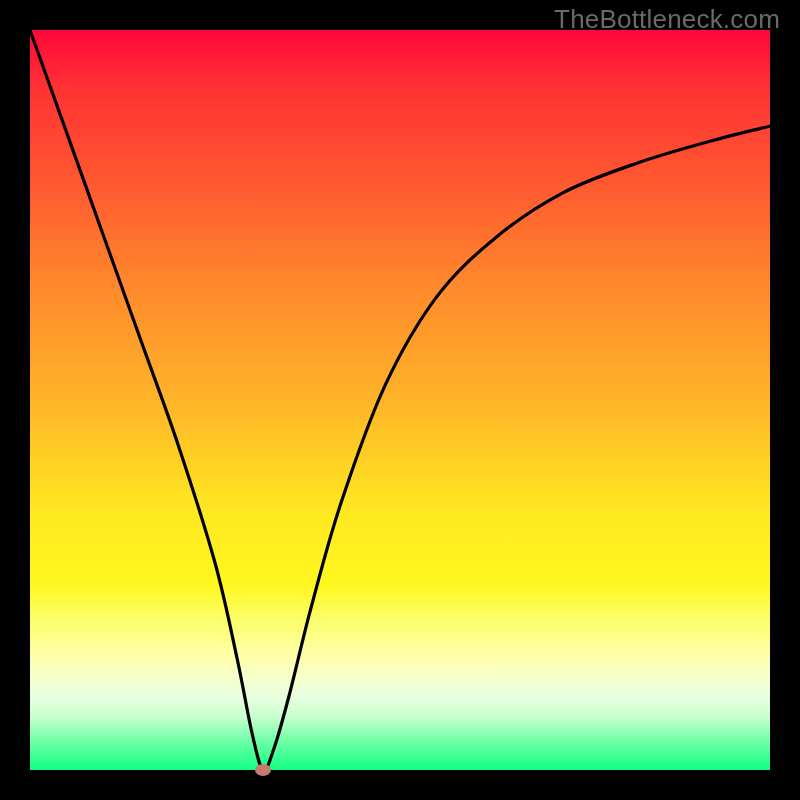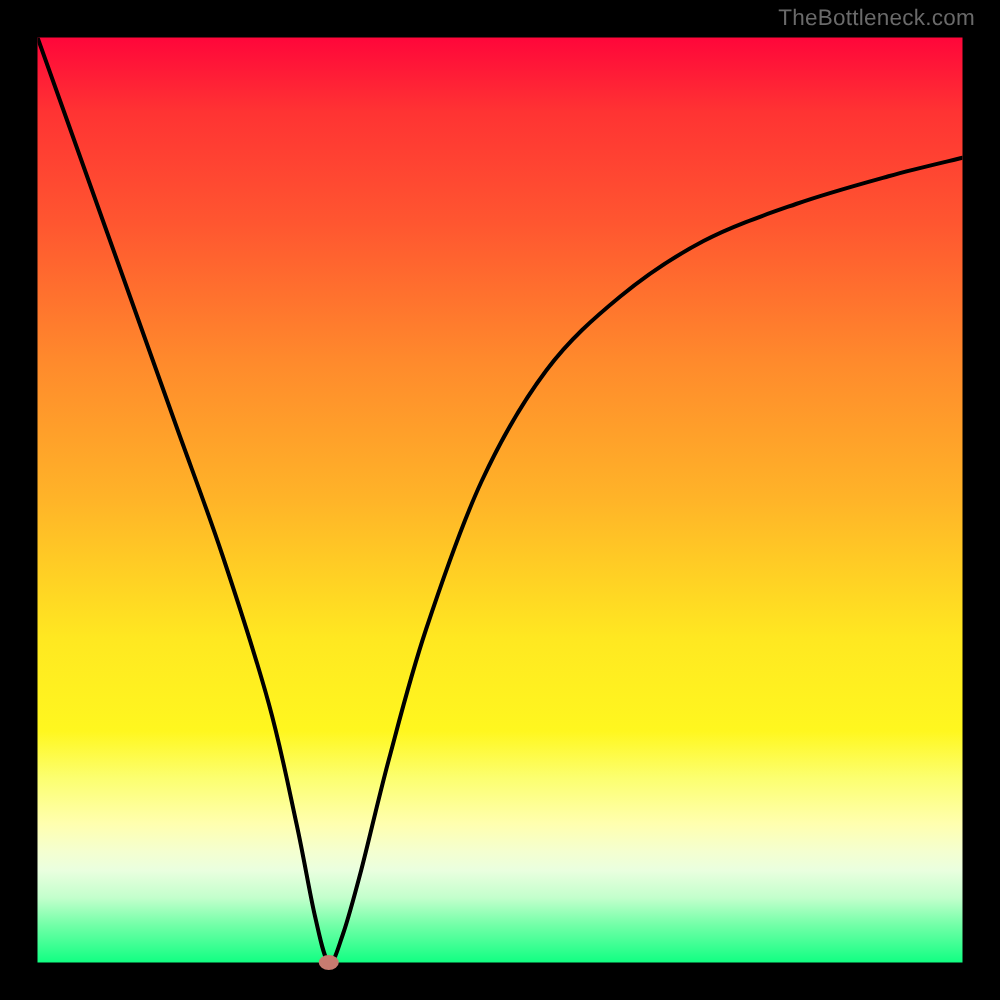--- a/index.html
+++ b/index.html
@@ -9,21 +9,21 @@
     width: 800px;
     height: 800px;
     background: #000;
   }
   .watermark {
     position: absolute;
     top: 4px;
     right: 20px;
     color: #6a6a6a;
     font-family: Arial, Helvetica, sans-serif;
-    font-size: 18px;
+    font-size: 26px;
     font-weight: 500;
     letter-spacing: 0.2px;
     z-index: 5;
   }
   .plot {
     position: absolute;
     left: 30px;
     top: 30px;
     width: 740px;
     height: 740px;

